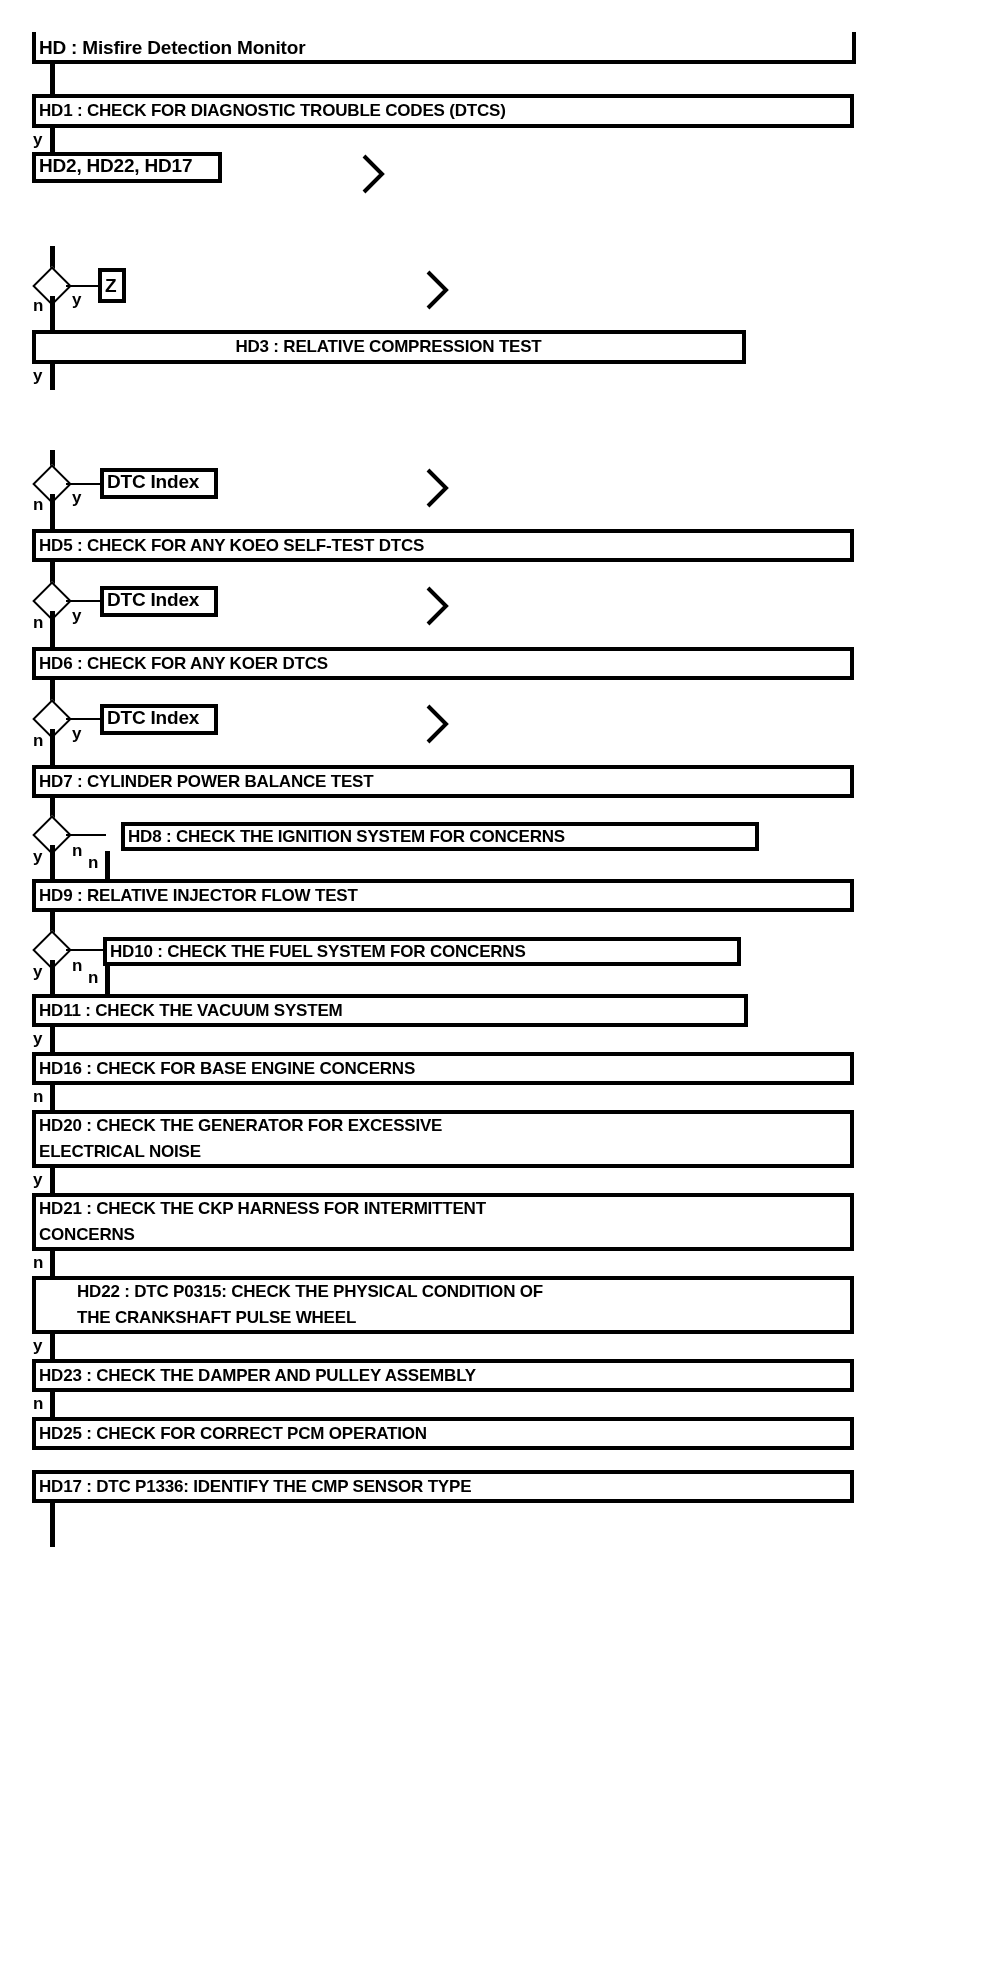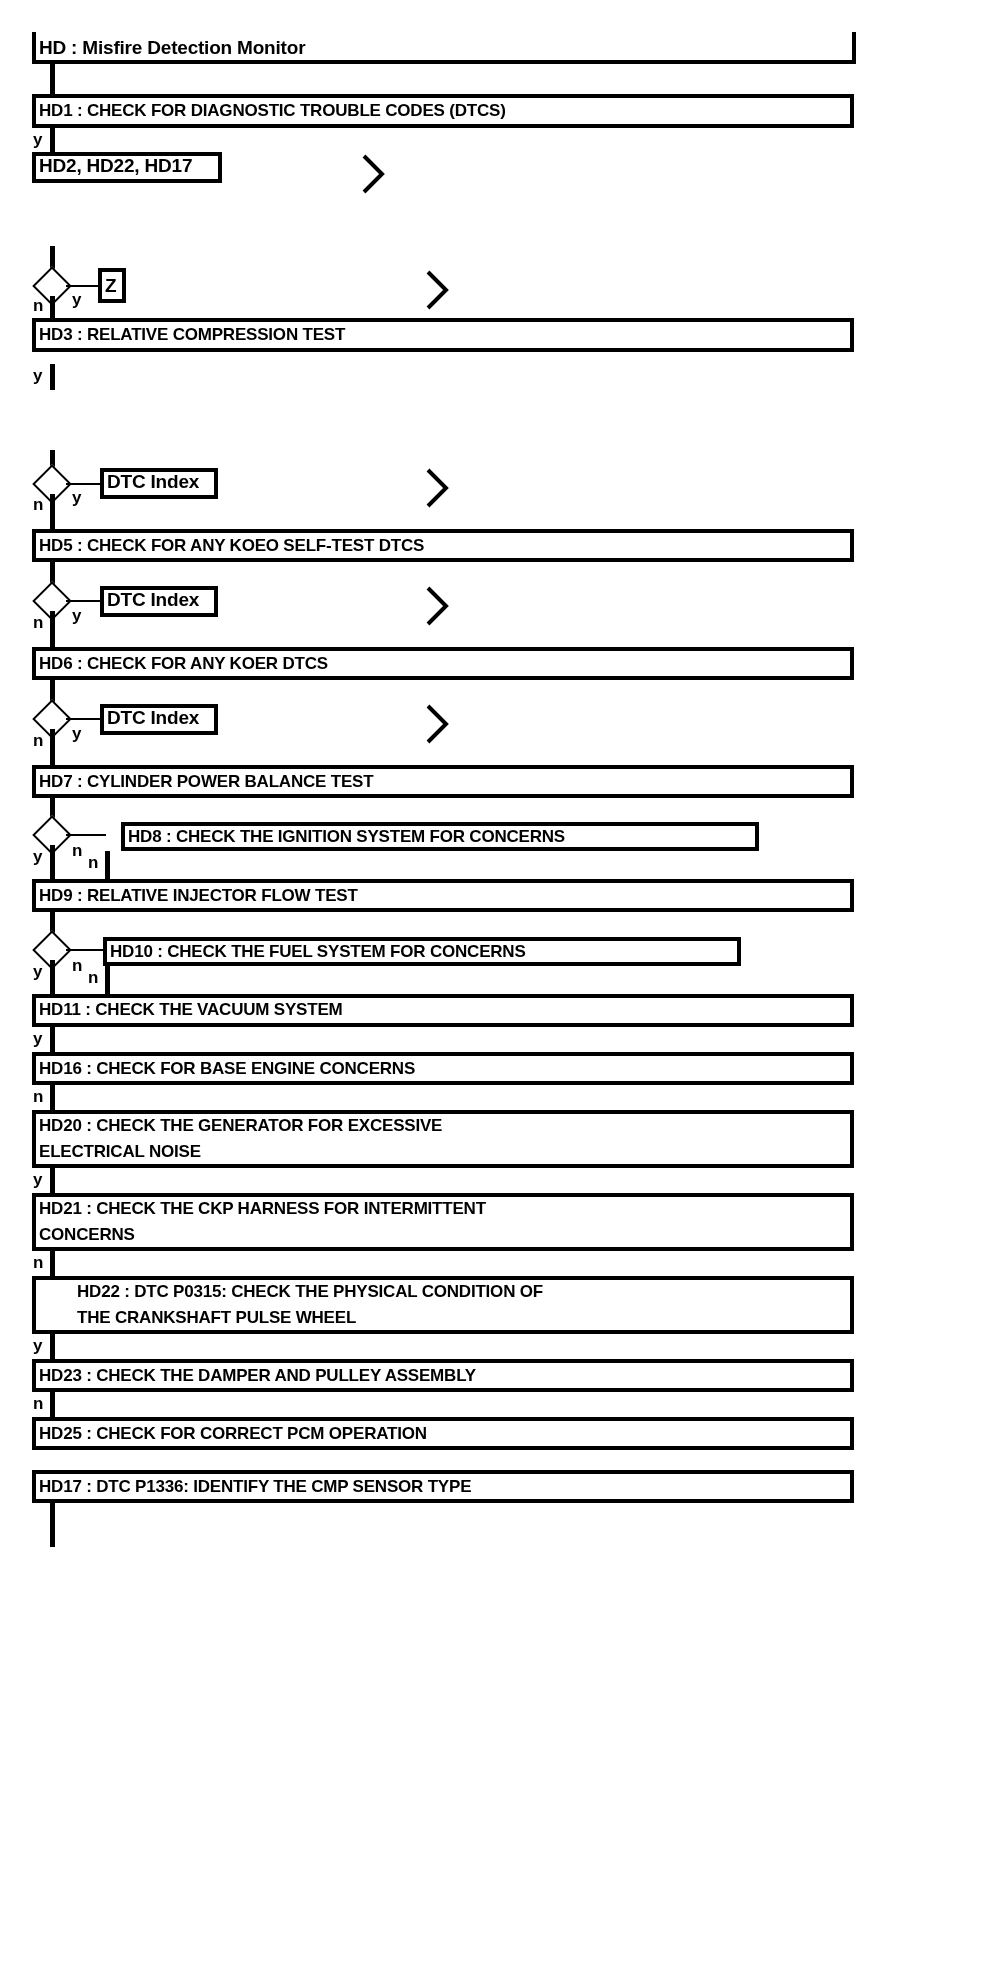--- a/index.html
+++ b/index.html
@@ -131,21 +131,21 @@
   </div>
   <div class="elabel" style="left:72px; top:291px;">y</div>
   <div class="elabel" style="left:33px; top:297px;">n</div>
   <div class="vline" style="left:50px; top:296px; width:5px; height:36px;"></div>
   <div class="chevron" style="left:424px; top:268px;">
     <svg width="26" height="44" viewBox="0 0 26 44">
       <polyline points="4,4 22,22 4,40" fill="none" stroke="#000000" stroke-width="4"></polyline>
     </svg>
   </div>
 
-  <div class="node" style="left:32px; top:318px; width:822px; height:34px;">
+  <div class="node" style="left:32px; top:330px; width:714px; height:34px;justify-content:center;">
     <span class="txt">HD3 : RELATIVE COMPRESSION TEST</span>
   </div>
   <div class="vline" style="left:50px; top:364px; width:5px; height:26px;"></div>
   <div class="elabel" style="left:33px; top:367px;">y</div>
 
   <div class="vline" style="left:50px; top:450px; width:5px; height:22px;"></div>
   <div class="diamond" style="left:38px; top:470px;"></div>
   <div class="thin-hline" style="left:66px; top:483px; width:38px;"></div>
   <div class="node small" style="left:100px; top:468px; width:118px; height:31px;">
     <span class="txt">DTC Index</span>
@@ -220,21 +220,21 @@
   <div class="elabel" style="left:72px; top:957px;">n</div>
   <div class="elabel" style="left:33px; top:963px;">y</div>
   <div class="vline" style="left:50px; top:960px; width:5px; height:34px;"></div>
 
   <div class="node" style="left:103px; top:937px; width:638px; height:29px;">
     <span class="txt">HD10 : CHECK THE FUEL SYSTEM FOR CONCERNS</span>
   </div>
   <div class="vline" style="left:105px; top:966px; width:5px; height:28px;"></div>
   <div class="elabel" style="left:88px; top:969px;">n</div>
 
-  <div class="node" style="left:32px; top:994px; width:822px; height:33px;align-items:flex-end;">
+  <div class="node" style="left:32px; top:994px; width:716px; height:33px;">
     <span class="txt">HD11 : CHECK THE VACUUM SYSTEM</span>
   </div>
   <div class="vline" style="left:50px; top:1027px; width:5px; height:25px;"></div>
   <div class="elabel" style="left:33px; top:1030px;">y</div>
 
   <div class="node" style="left:32px; top:1052px; width:822px; height:33px;">
     <span class="txt">HD16 : CHECK FOR BASE ENGINE CONCERNS</span>
   </div>
   <div class="vline" style="left:50px; top:1085px; width:5px; height:25px;"></div>
   <div class="elabel" style="left:33px; top:1088px;">n</div>

